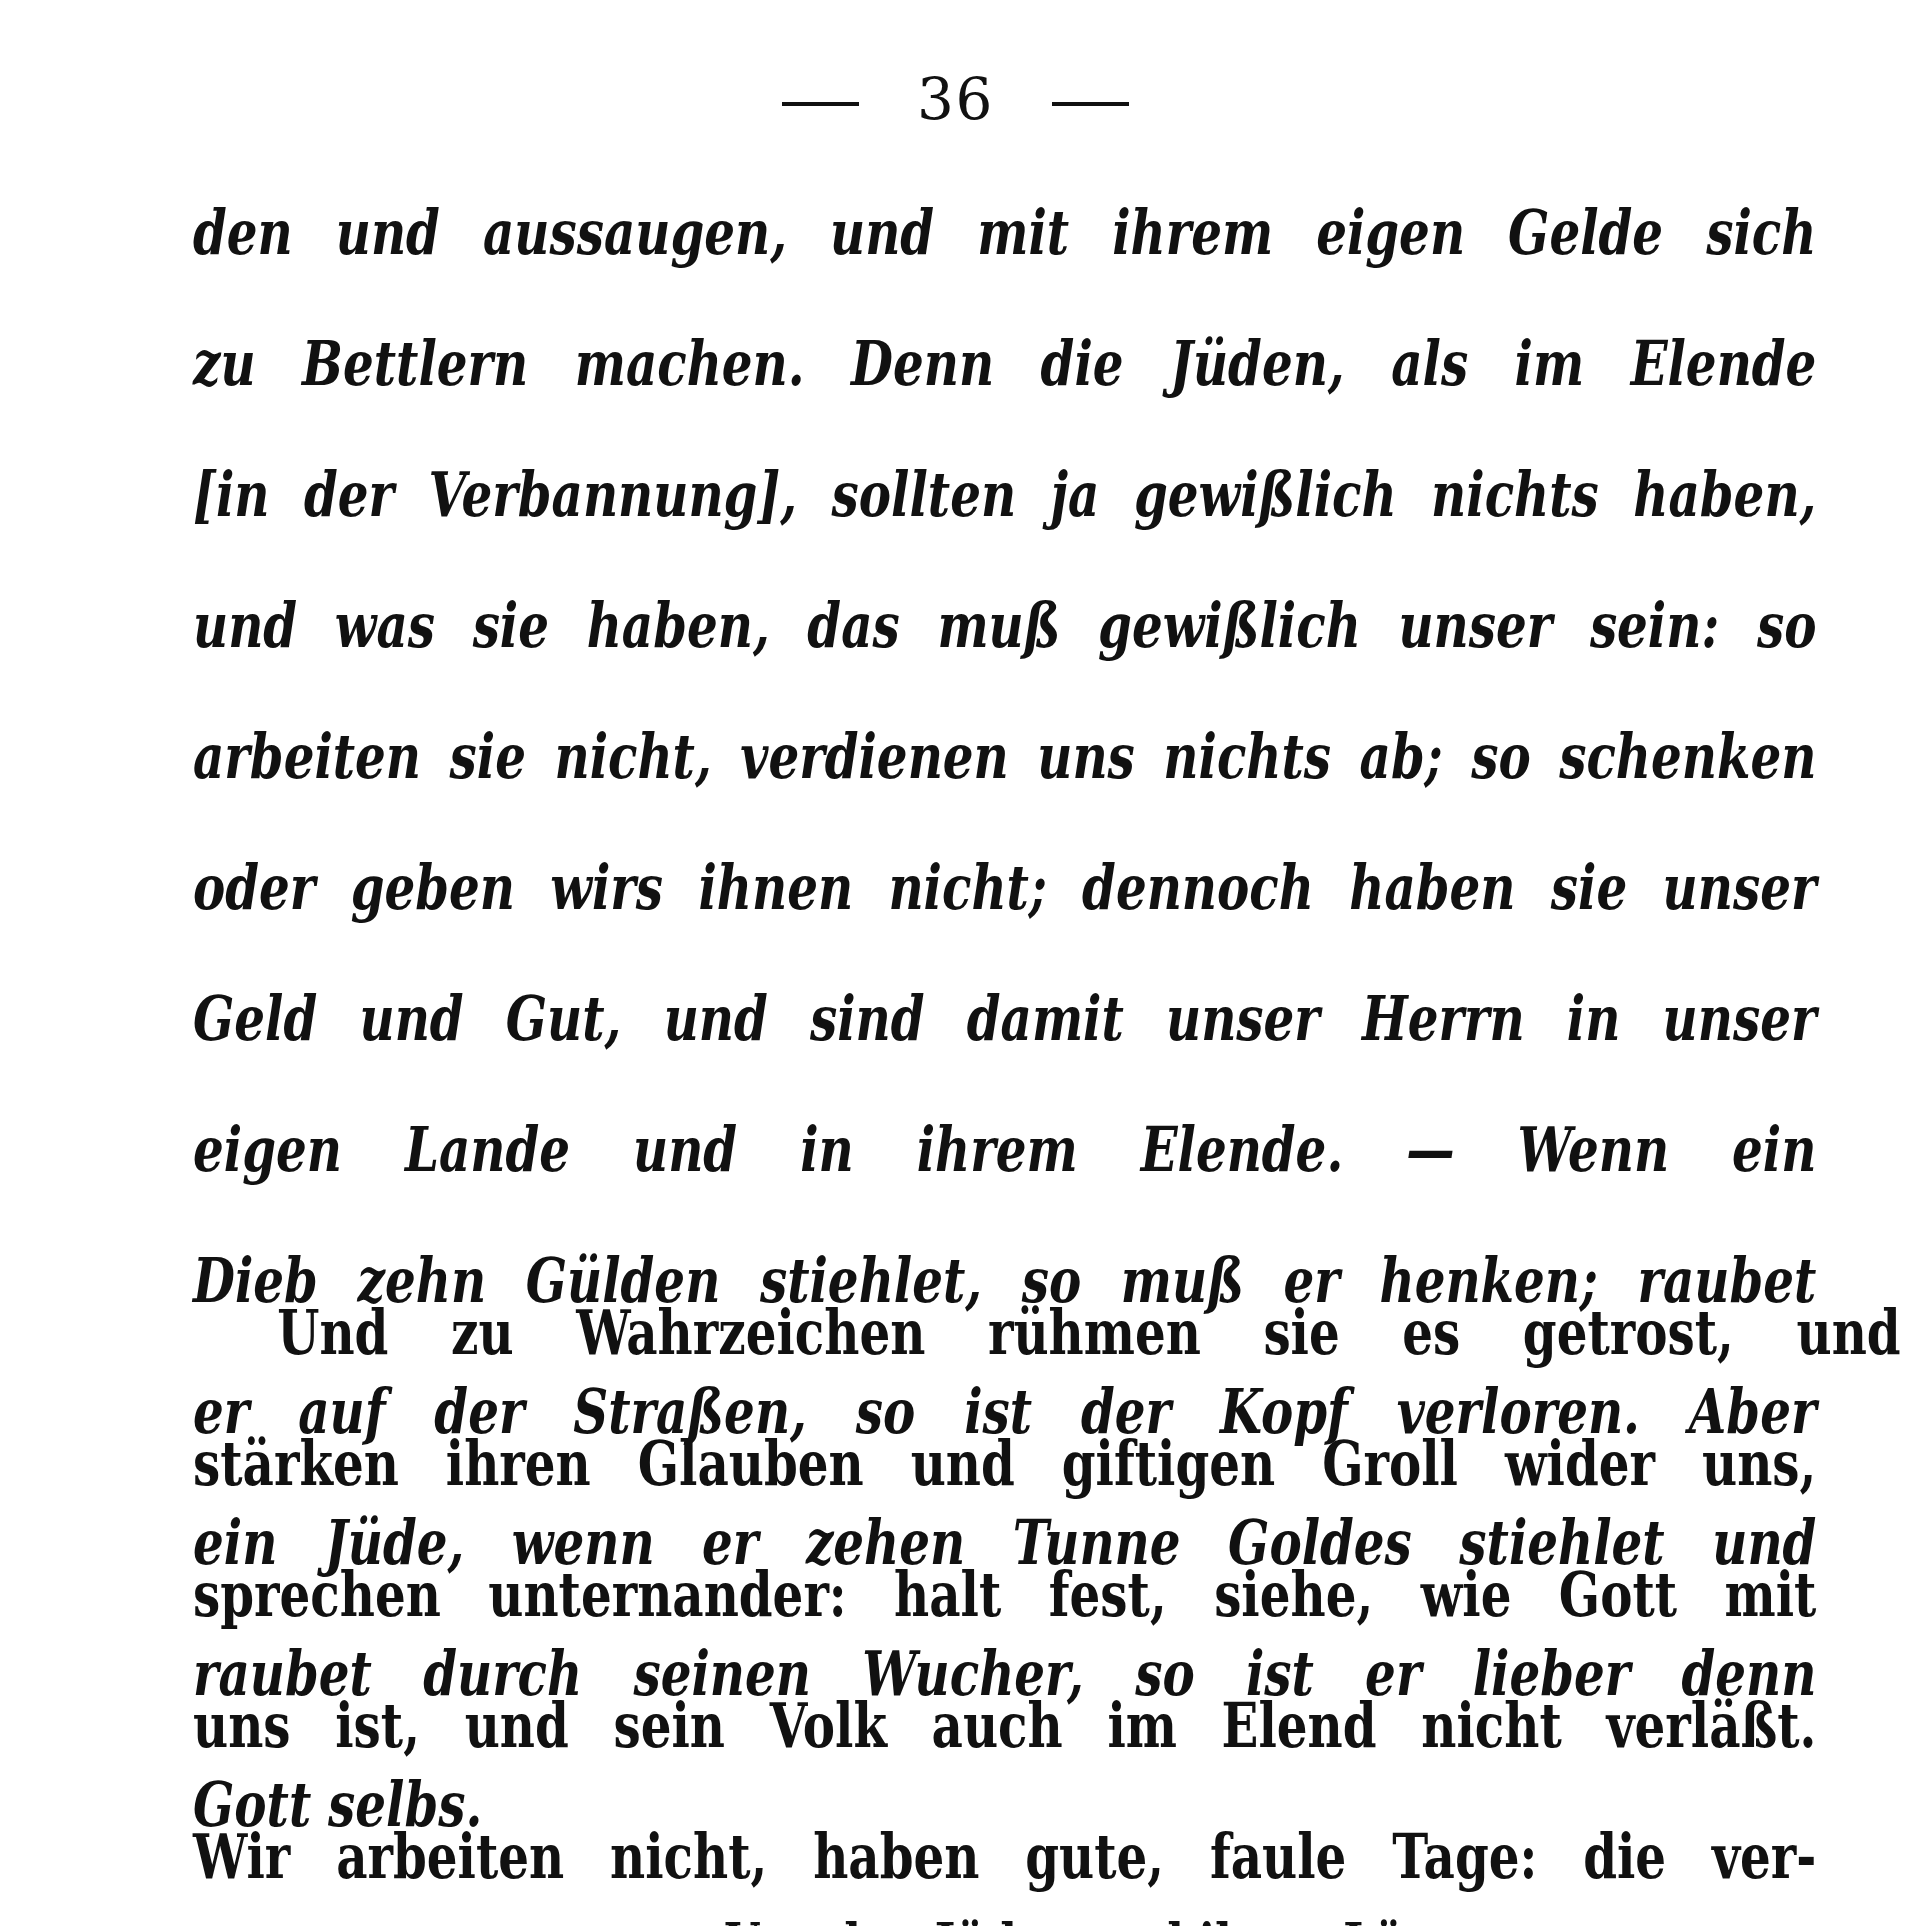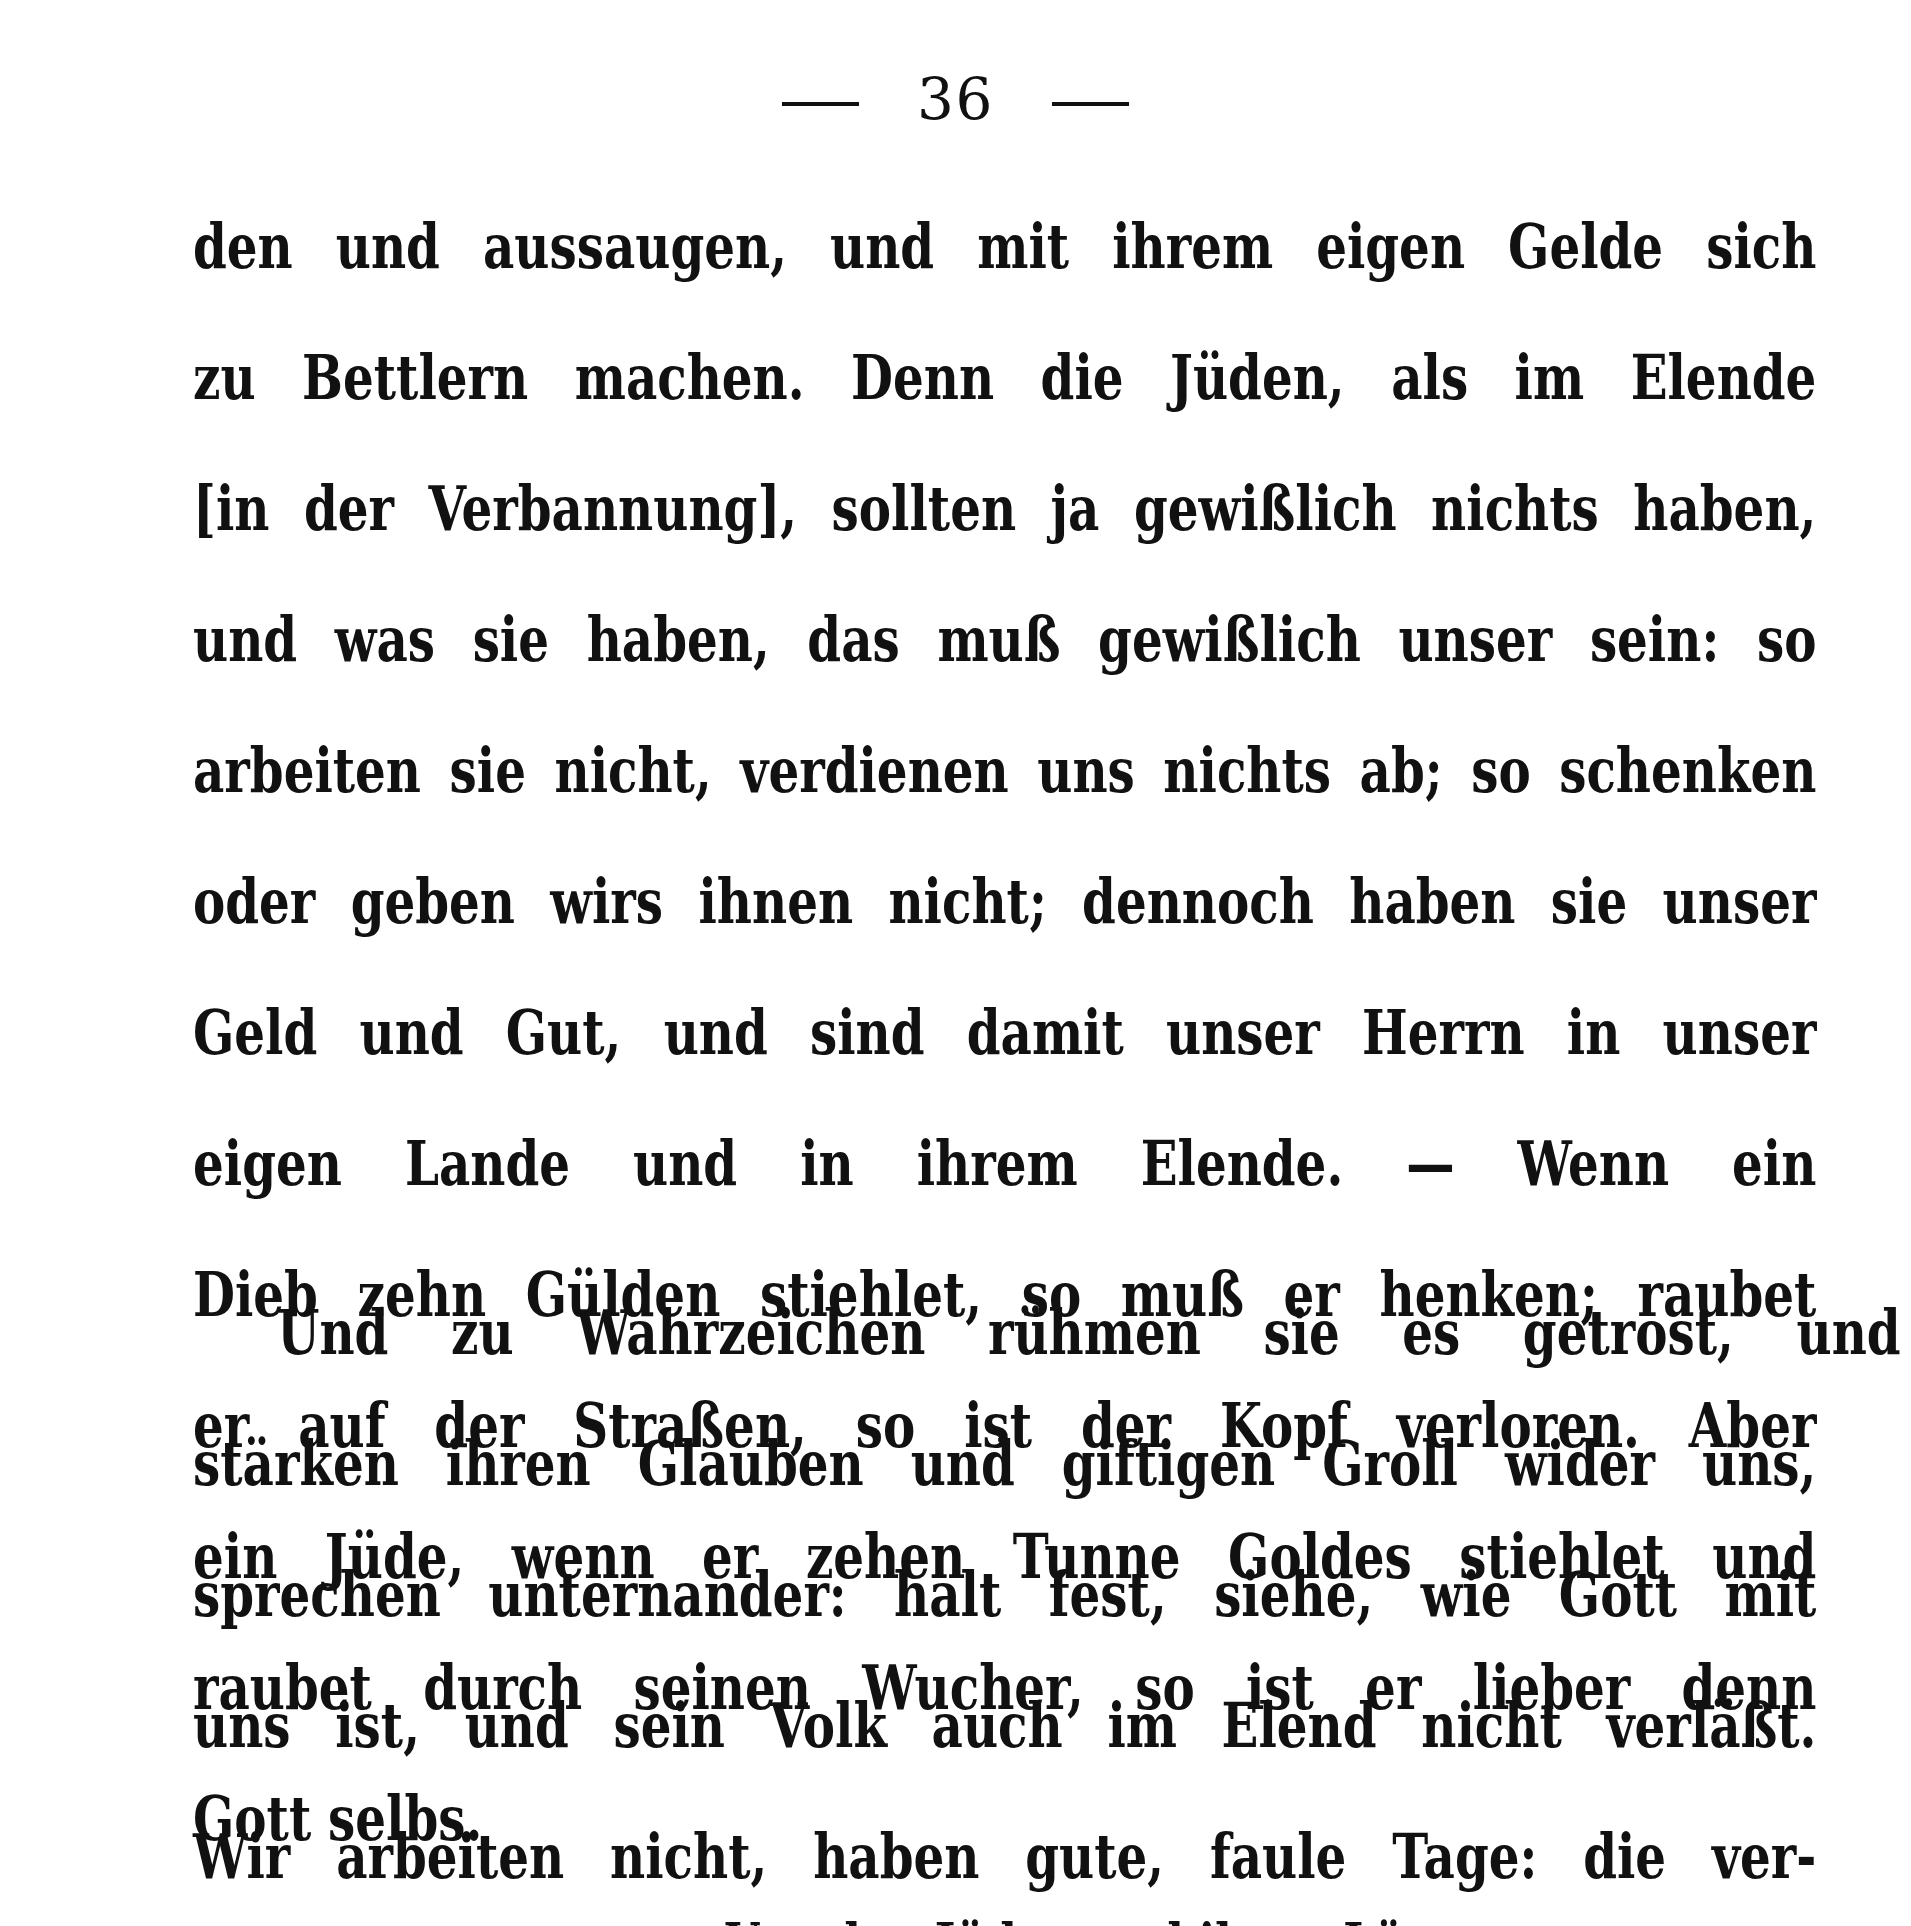--- a/index.html
+++ b/index.html
@@ -15,21 +15,21 @@
     .text-block {
       position: absolute; left: 193px; width: 1626px;
     }
     .line {
       font-size: 62px; line-height: 131px; height: 131px; white-space: nowrap;
       text-align: justify; text-align-last: justify; transform: scaleX(0.78); transform-origin: left center; width: 128%;
       font-weight: bold;
     }
     .line.last { text-align-last: left; }
     .indent { padding-left: 108px; }
-    #block1 { top: 181px; }
+    #block1 { top: 167px; font-style: italic; }
     #block2 { top: 1267px; }
     .citation {
       position: absolute; left: 0; width: 1911px; text-align: center;
       font-size: 54px; line-height: 81px; font-weight: bold;
       transform: scaleX(0.8); transform-origin: center;
     }
     #cite1 { top: 1903px; left: 162px; }
   </style>
 </head>
 <body>

